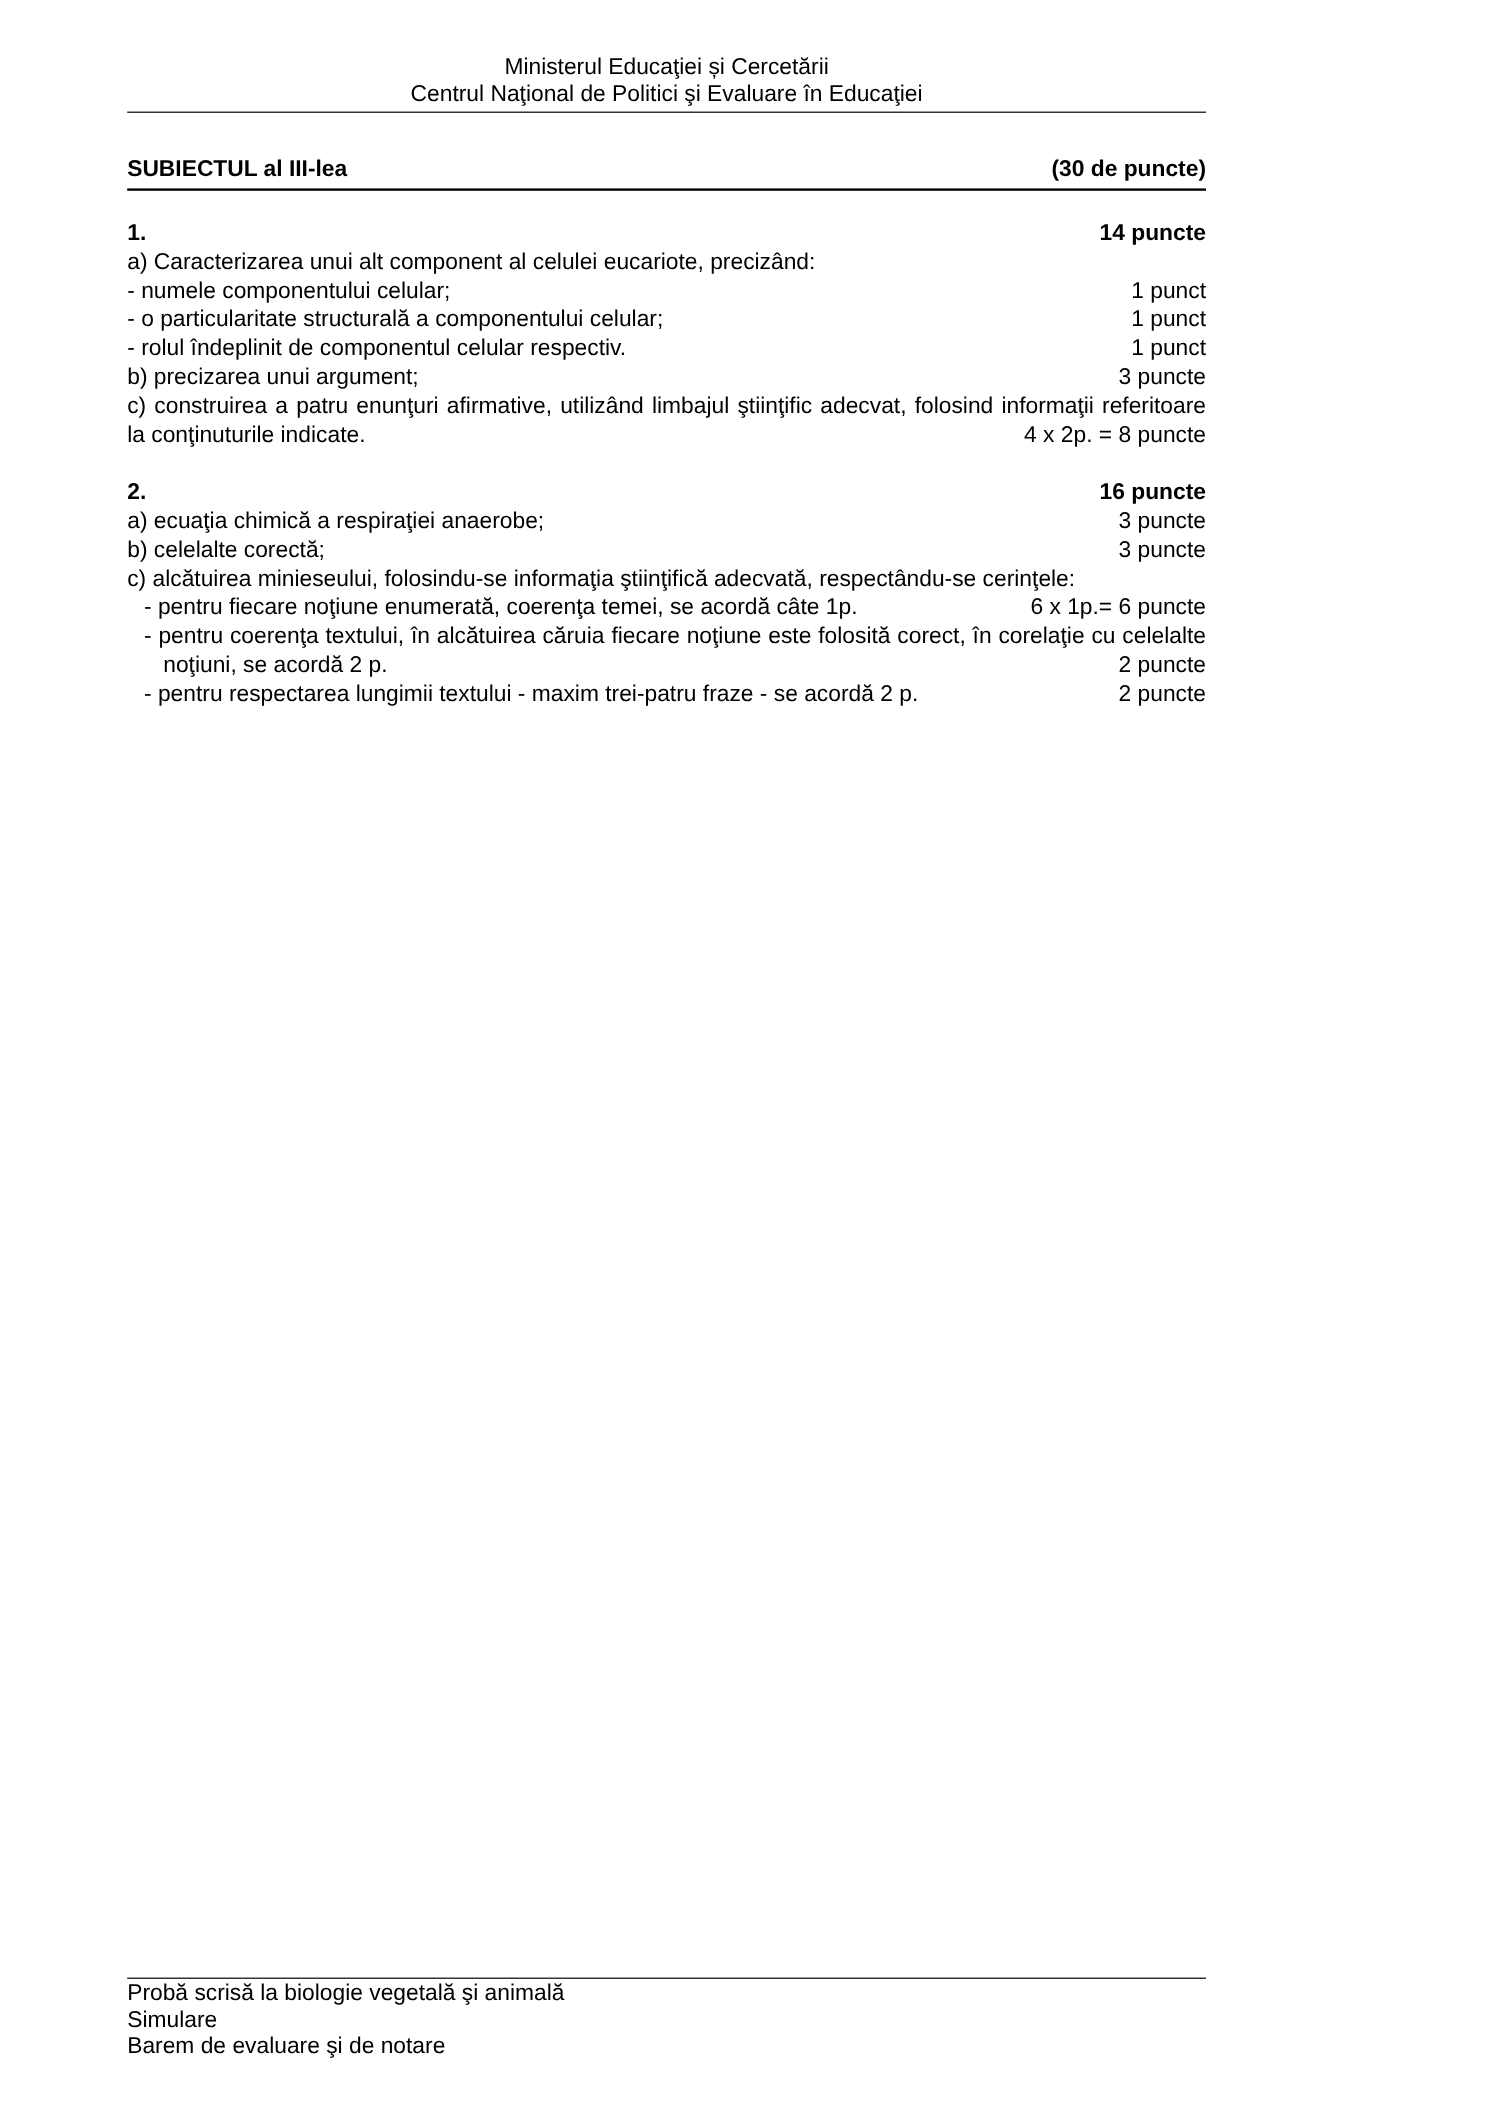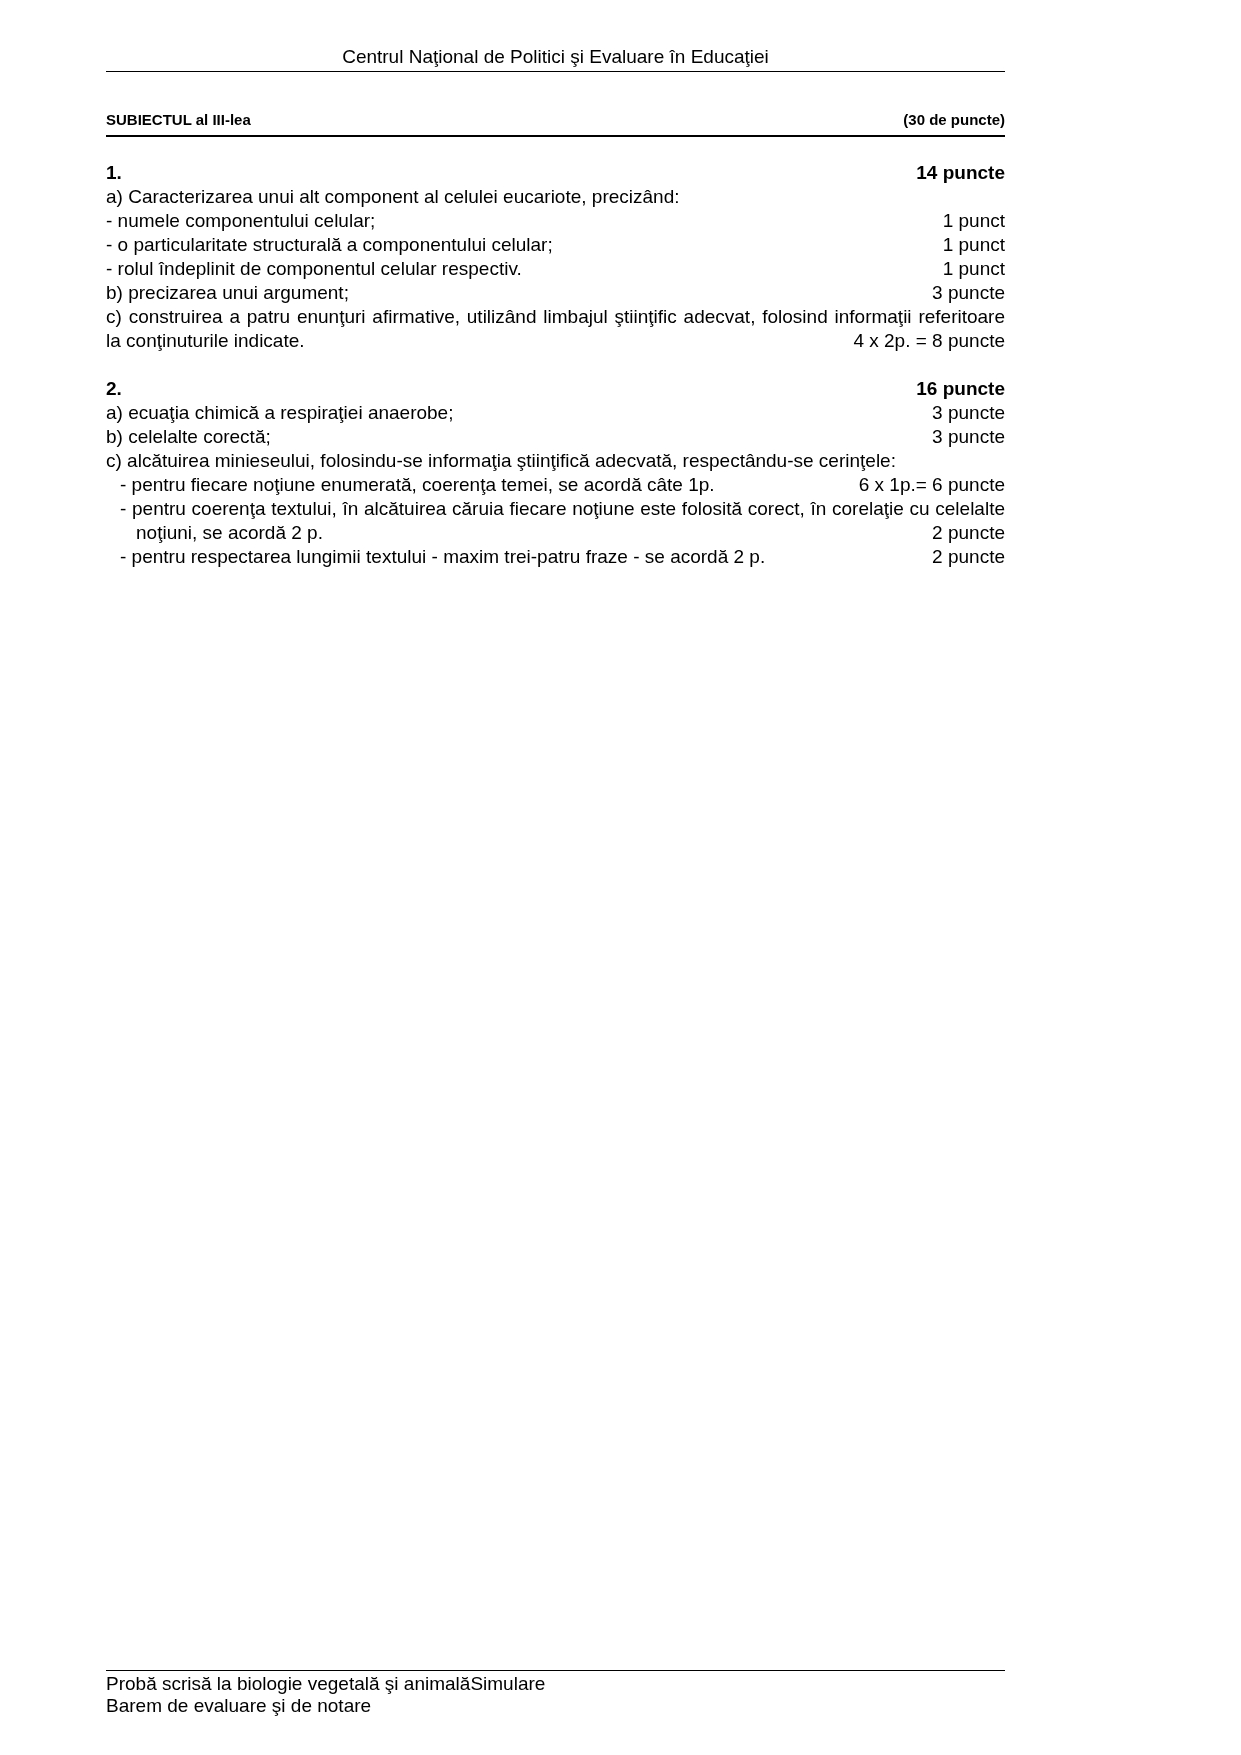--- a/index.html
+++ b/index.html
@@ -31,21 +31,21 @@
     margin: 0 236px 0 106px;
   }
   .title-row {
     display: flex;
     justify-content: space-between;
     align-items: baseline;
     margin-top: 36px;
     padding-bottom: 3px;
     border-bottom: 2px solid #000;
     font-weight: bold;
-    font-size: 15px;
+    font-size: 19px;
   }
   .block {
     margin-top: 24px;
   }
   .row {
     display: flex;
     justify-content: space-between;
     align-items: baseline;
   }
   .row .pts {
@@ -74,32 +74,34 @@
     right: 236px;
     bottom: 38px;
     font-size: 19px;
     line-height: 22px;
     border-top: 1.5px solid #000;
     padding-top: 2px;
   }
   .footer-row {
     display: flex;
     align-items: baseline;
+    flex-direction: column;
   }
   .footer-page {
     text-align: center;
     margin-top: 1px;
   }
 </style>
 </head>
 <body>
 
 <div class="page">
 
   <header class="doc-header">
+    <div>Ministerul Educaţiei și Cercetării</div>
     <div>Centrul Naţional de Politici şi Evaluare în Educaţiei</div>
   </header>
 
   <main class="content">
 
     <div class="title-row">
       <span>SUBIECTUL al III-lea</span>
       <span>(30 de puncte)</span>
     </div>
 

